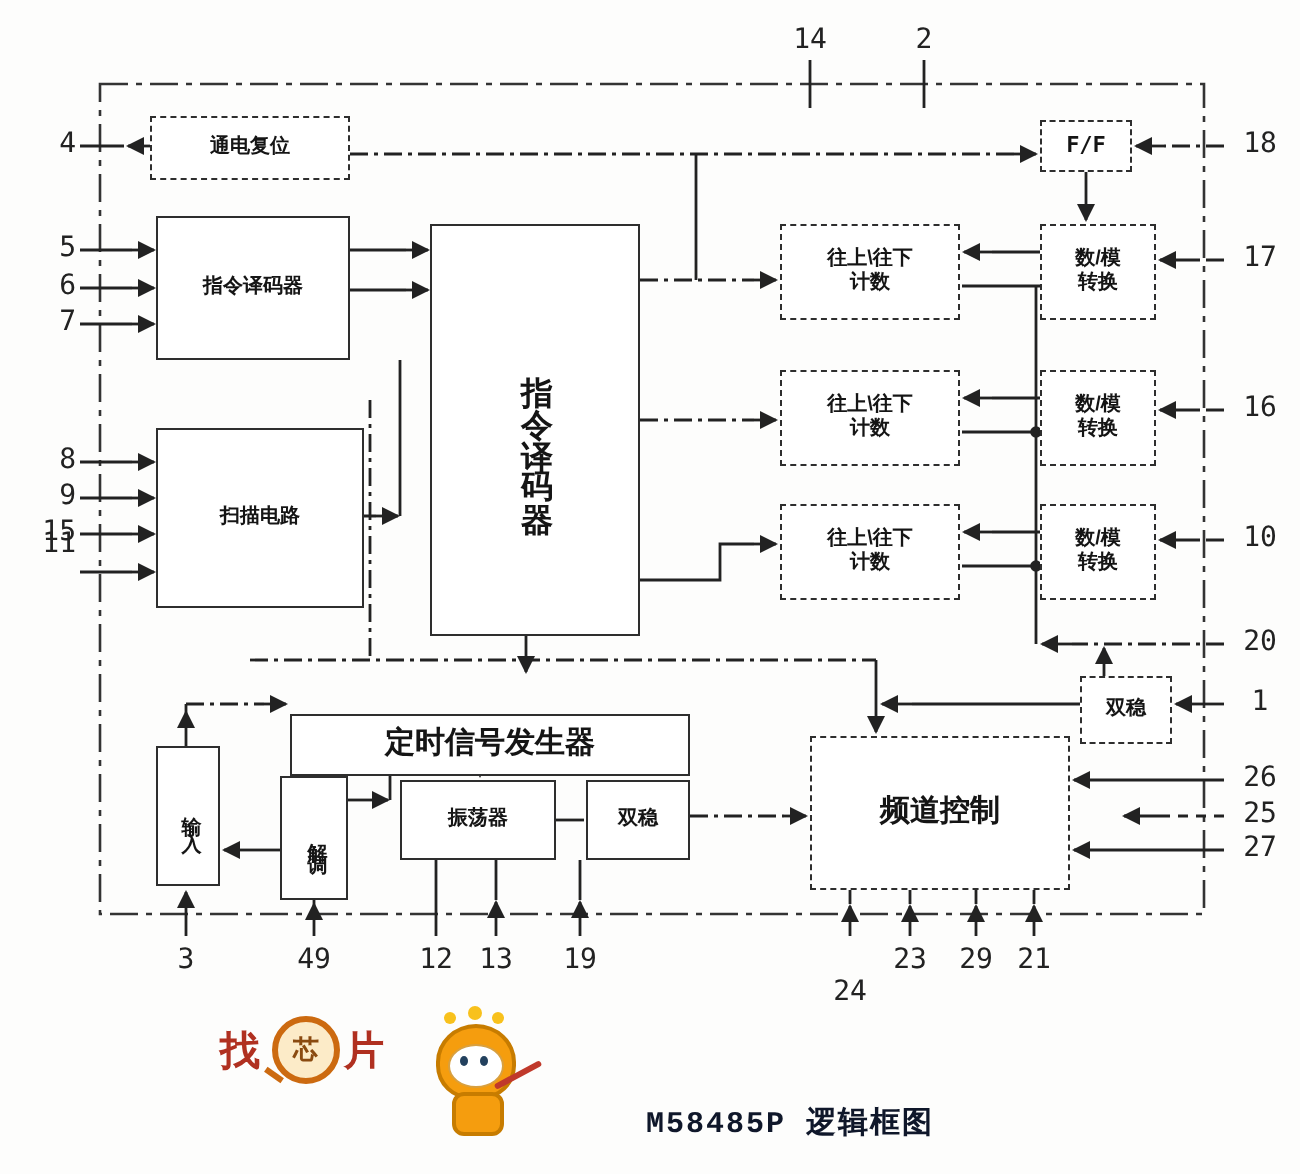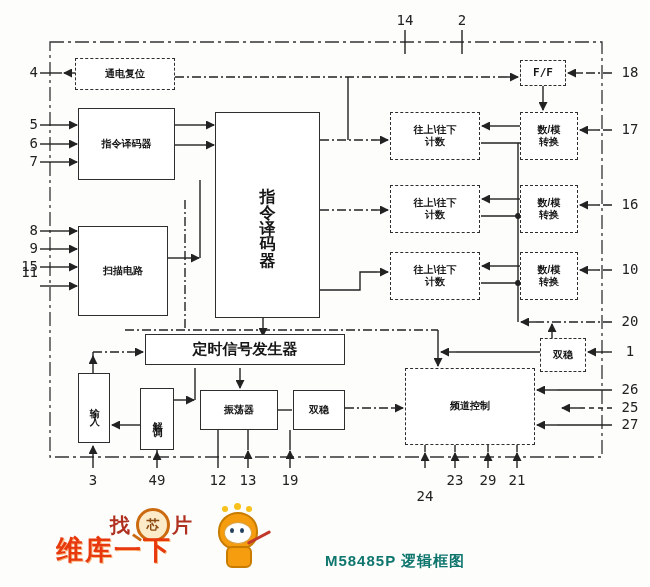--- a/index.html
+++ b/index.html
@@ -16,22 +16,22 @@
   }
   .blk.dash{border-style:dashed;}
   .v-text{writing-mode:vertical-rl;text-orientation:upright;}
   .pin{
     position:absolute;z-index:2;font-family:"DejaVu Sans Mono","Liberation Mono",monospace;
     font-size:14px;color:#222;text-align:center;
   }
   .pin.l{text-align:right;}
   #caption{
     position:absolute;left:305px;top:552px;width:180px;z-index:2;text-align:center;
-    font-family:Liberation Sans, sans-serif;
-    font-size:15px;font-weight:600;letter-spacing:1px;color:#0f766e;
+    font-family:Liberation Mono, monospace;
+    font-size:15px;font-weight:600;letter-spacing:1px;color:#0f172a;
   }
   
   #wm{position:absolute;left:50px;top:506px;width:250px;height:80px;z-index:3;}
   .wm-red{position:absolute;font-weight:700;color:#b03020;font-size:20px;}
   #wm-brand{position:absolute;left:6px;top:26px;font-size:27px;font-weight:800;color:#e8380d;
     letter-spacing:2px;text-shadow:1px 1px 0 #f8b57c;}
   #wm-url{position:absolute;left:28px;top:58px;font-size:13px;font-weight:700;color:#2a2a2a;letter-spacing:1px;}
   #wm-lens{position:absolute;left:86px;top:2px;width:28px;height:28px;border:3px solid #cc6a10;
     border-radius:50%;background:#fcebc8;display:flex;align-items:center;justify-content:center;
     font-size:13px;font-weight:700;color:#8a4a10;}
@@ -199,21 +199,21 @@
   </svg>
 
   <div class="blk dash" style="left:75px;top:58px;width:100px;height:32px;">
       <span>通电复位</span>
     </div>
 
   <div class="blk" style="left:78px;top:108px;width:97px;height:72px;">
       <span>指令译码器</span>
     </div>
 
-  <div class="blk" style="left:78px;top:226px;width:90px;height:90px;">
+  <div class="blk" style="left:78px;top:214px;width:104px;height:90px;">
       <span>扫描电路</span>
     </div>
 
   <div class="blk" style="left:215px;top:112px;width:105px;height:206px;font-size:16px;">
       <span class="v-text" style="letter-spacing:16px;">指令译码器</span>
     </div>
 
   <div class="blk dash" style="left:520px;top:60px;width:46px;height:26px;font-size:11px;font-family:'DejaVu Sans Mono',monospace;">
       <span>F/F</span>
     </div>
@@ -238,41 +238,41 @@
 
   <div class="blk dash" style="left:390px;top:252px;width:90px;height:48px;">
     <span>往上\往下</span>
     <span>计数</span>
   </div>
   <div class="blk dash" style="left:520px;top:252px;width:58px;height:48px;">
     <span>数/模</span>
     <span>转换</span>
   </div>
 
-  <div class="blk" style="left:145px;top:334px;width:200px;height:31px;font-size:15px;">
+  <div class="blk" style="left:145px;top:357px;width:200px;height:31px;font-size:15px;">
       <span>定时信号发生器</span>
     </div>
 
   <div class="blk" style="left:78px;top:373px;width:32px;height:70px;">
       <span class="v-text" style="letter-spacing:8px;">输入</span>
     </div>
 
   <div class="blk" style="left:140px;top:388px;width:34px;height:62px;">
       <span class="v-text" style="letter-spacing:6px;">解调</span>
     </div>
 
   <div class="blk" style="left:200px;top:390px;width:78px;height:40px;">
       <span>振荡器</span>
     </div>
 
   <div class="blk" style="left:293px;top:390px;width:52px;height:40px;">
       <span>双稳</span>
     </div>
 
-  <div class="blk dash" style="left:405px;top:368px;width:130px;height:77px;font-size:10px;">
+  <div class="blk dash" style="left:405px;top:368px;width:130px;height:77px;font-size:15px;">
       <span>频道控制</span>
     </div>
 
   <div class="blk dash" style="left:540px;top:338px;width:46px;height:34px;">
       <span>双稳</span>
     </div>
 
   <div class="pin l" style="left:14px;top:64px;width:24px;">4</div>
   <div class="pin l" style="left:14px;top:116px;width:24px;">5</div>
   <div class="pin l" style="left:14px;top:135px;width:24px;">6</div>
@@ -307,21 +307,20 @@
 
   <div id="caption">M58485P 逻辑框图</div>
 
   <div id="wm">
     <span class="wm-red" style="left:60px;top:6px;">找</span>
     <div id="wm-lens">
         <span>芯</span>
       </div>
     <div id="wm-lens-handle"></div>
     <span class="wm-red" style="left:122px;top:6px;">片</span>
-    <div id="wm-brand">维库一下</div>
     <div class="mascot" id="m-ant1"></div>
     <div class="mascot" id="m-ant2"></div>
     <div class="mascot" id="m-ant3"></div>
     <div class="mascot" id="m-head"></div>
     <div class="mascot" id="m-face"></div>
     <div class="mascot m-eye" id="m-eye1"></div>
     <div class="mascot m-eye" id="m-eye2"></div>
     <div class="mascot" id="m-body"></div>
     <div class="mascot" id="m-pen"></div>
   </div>

